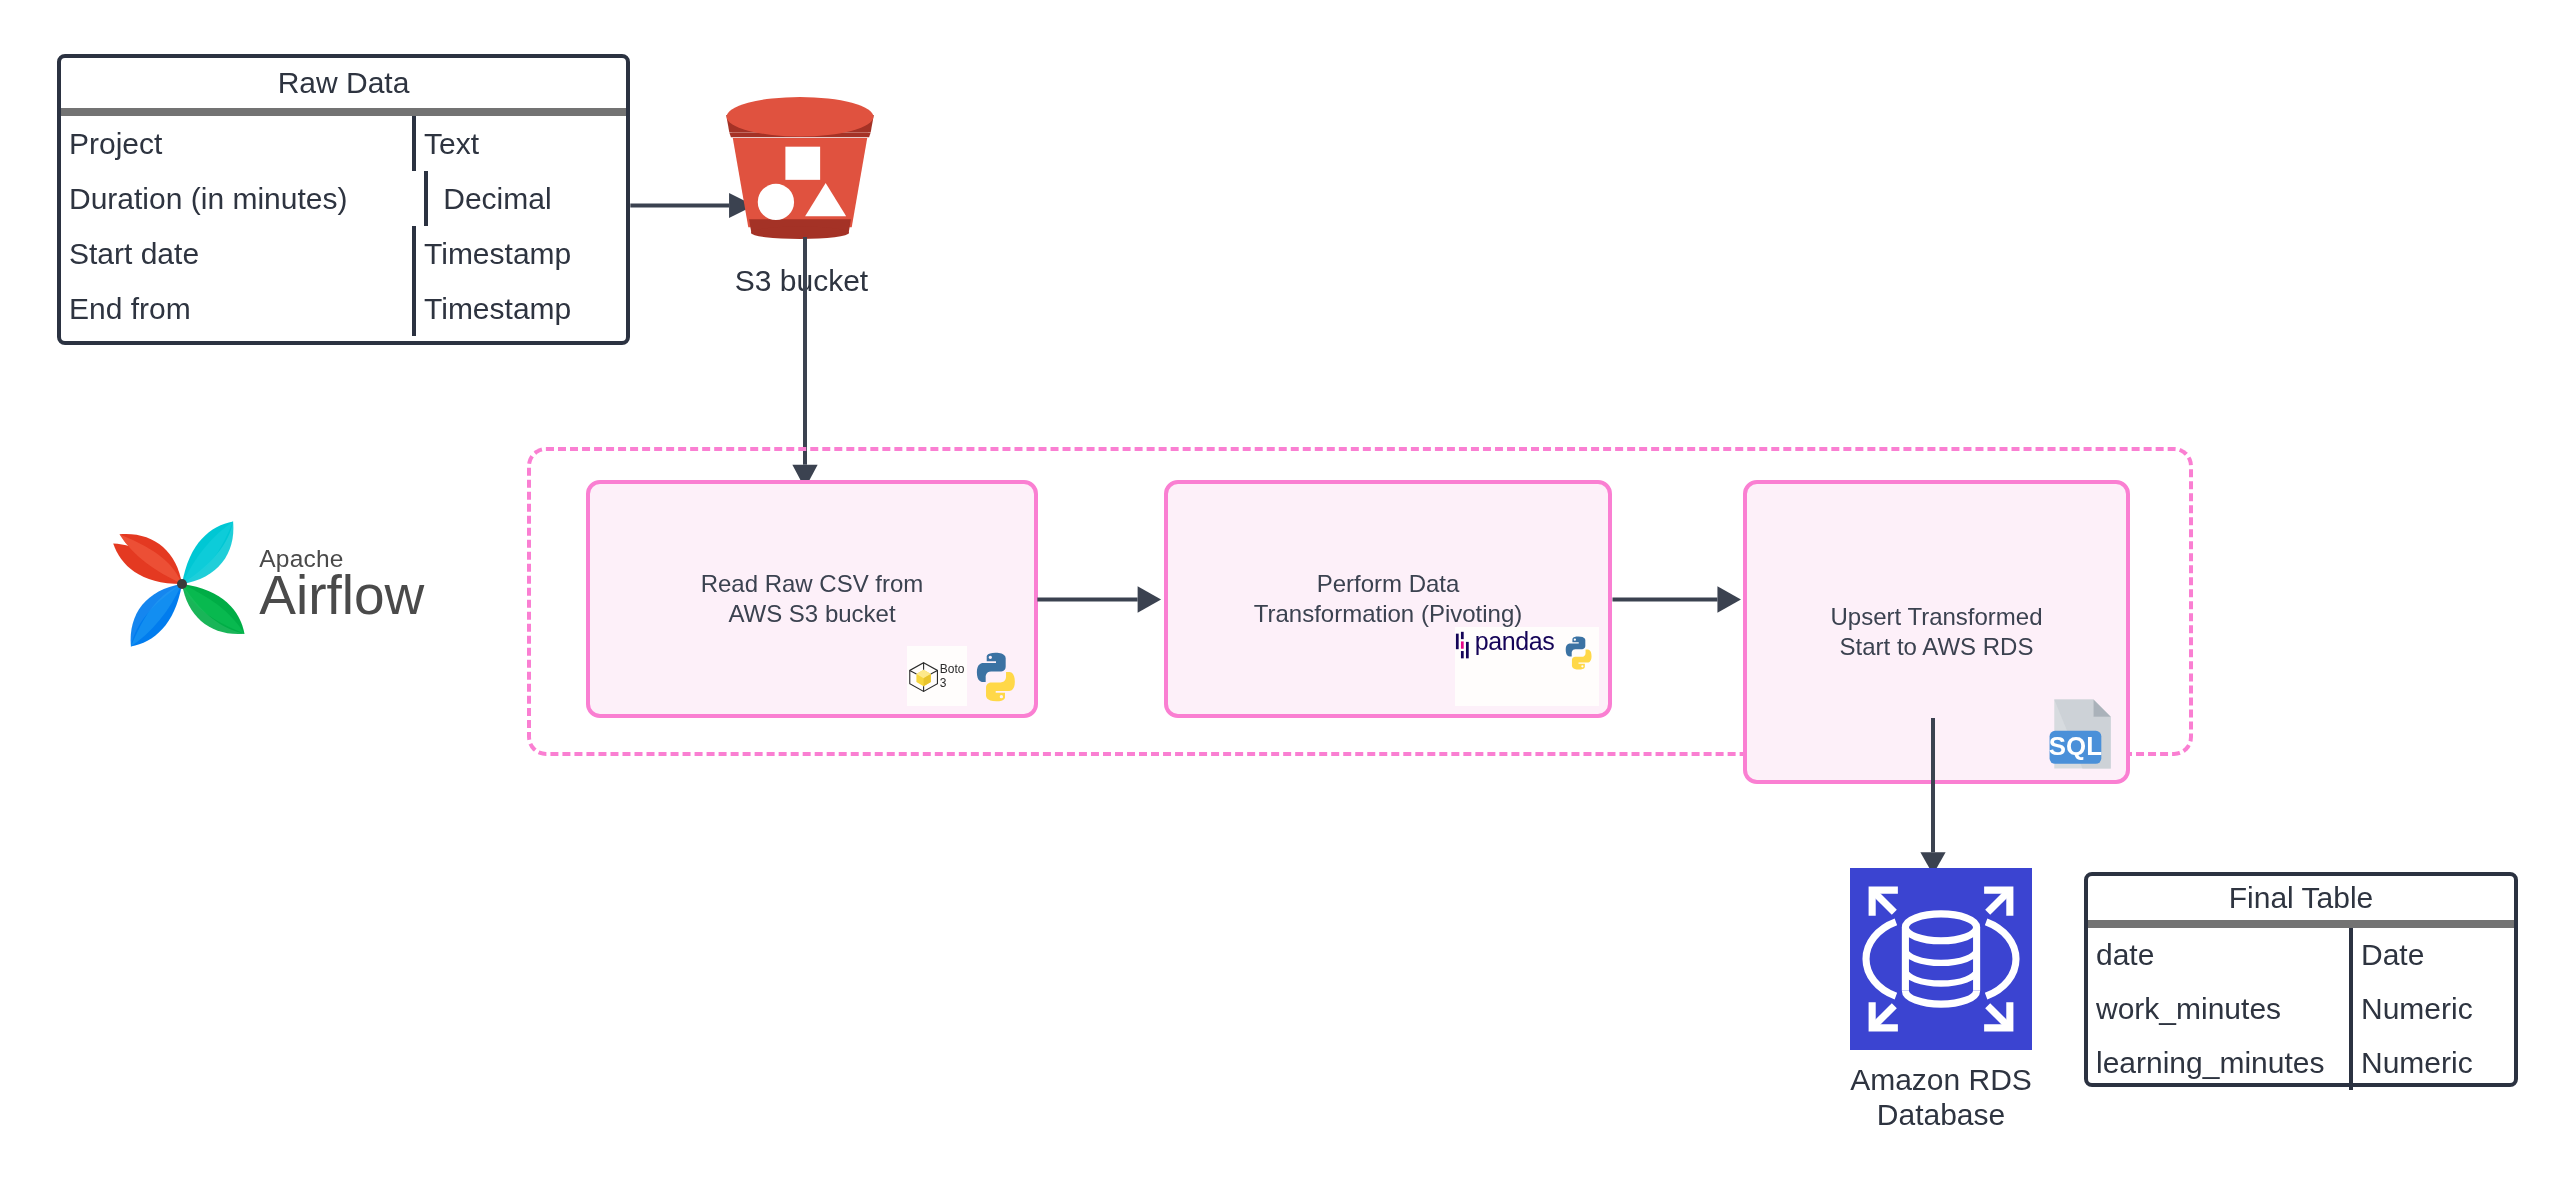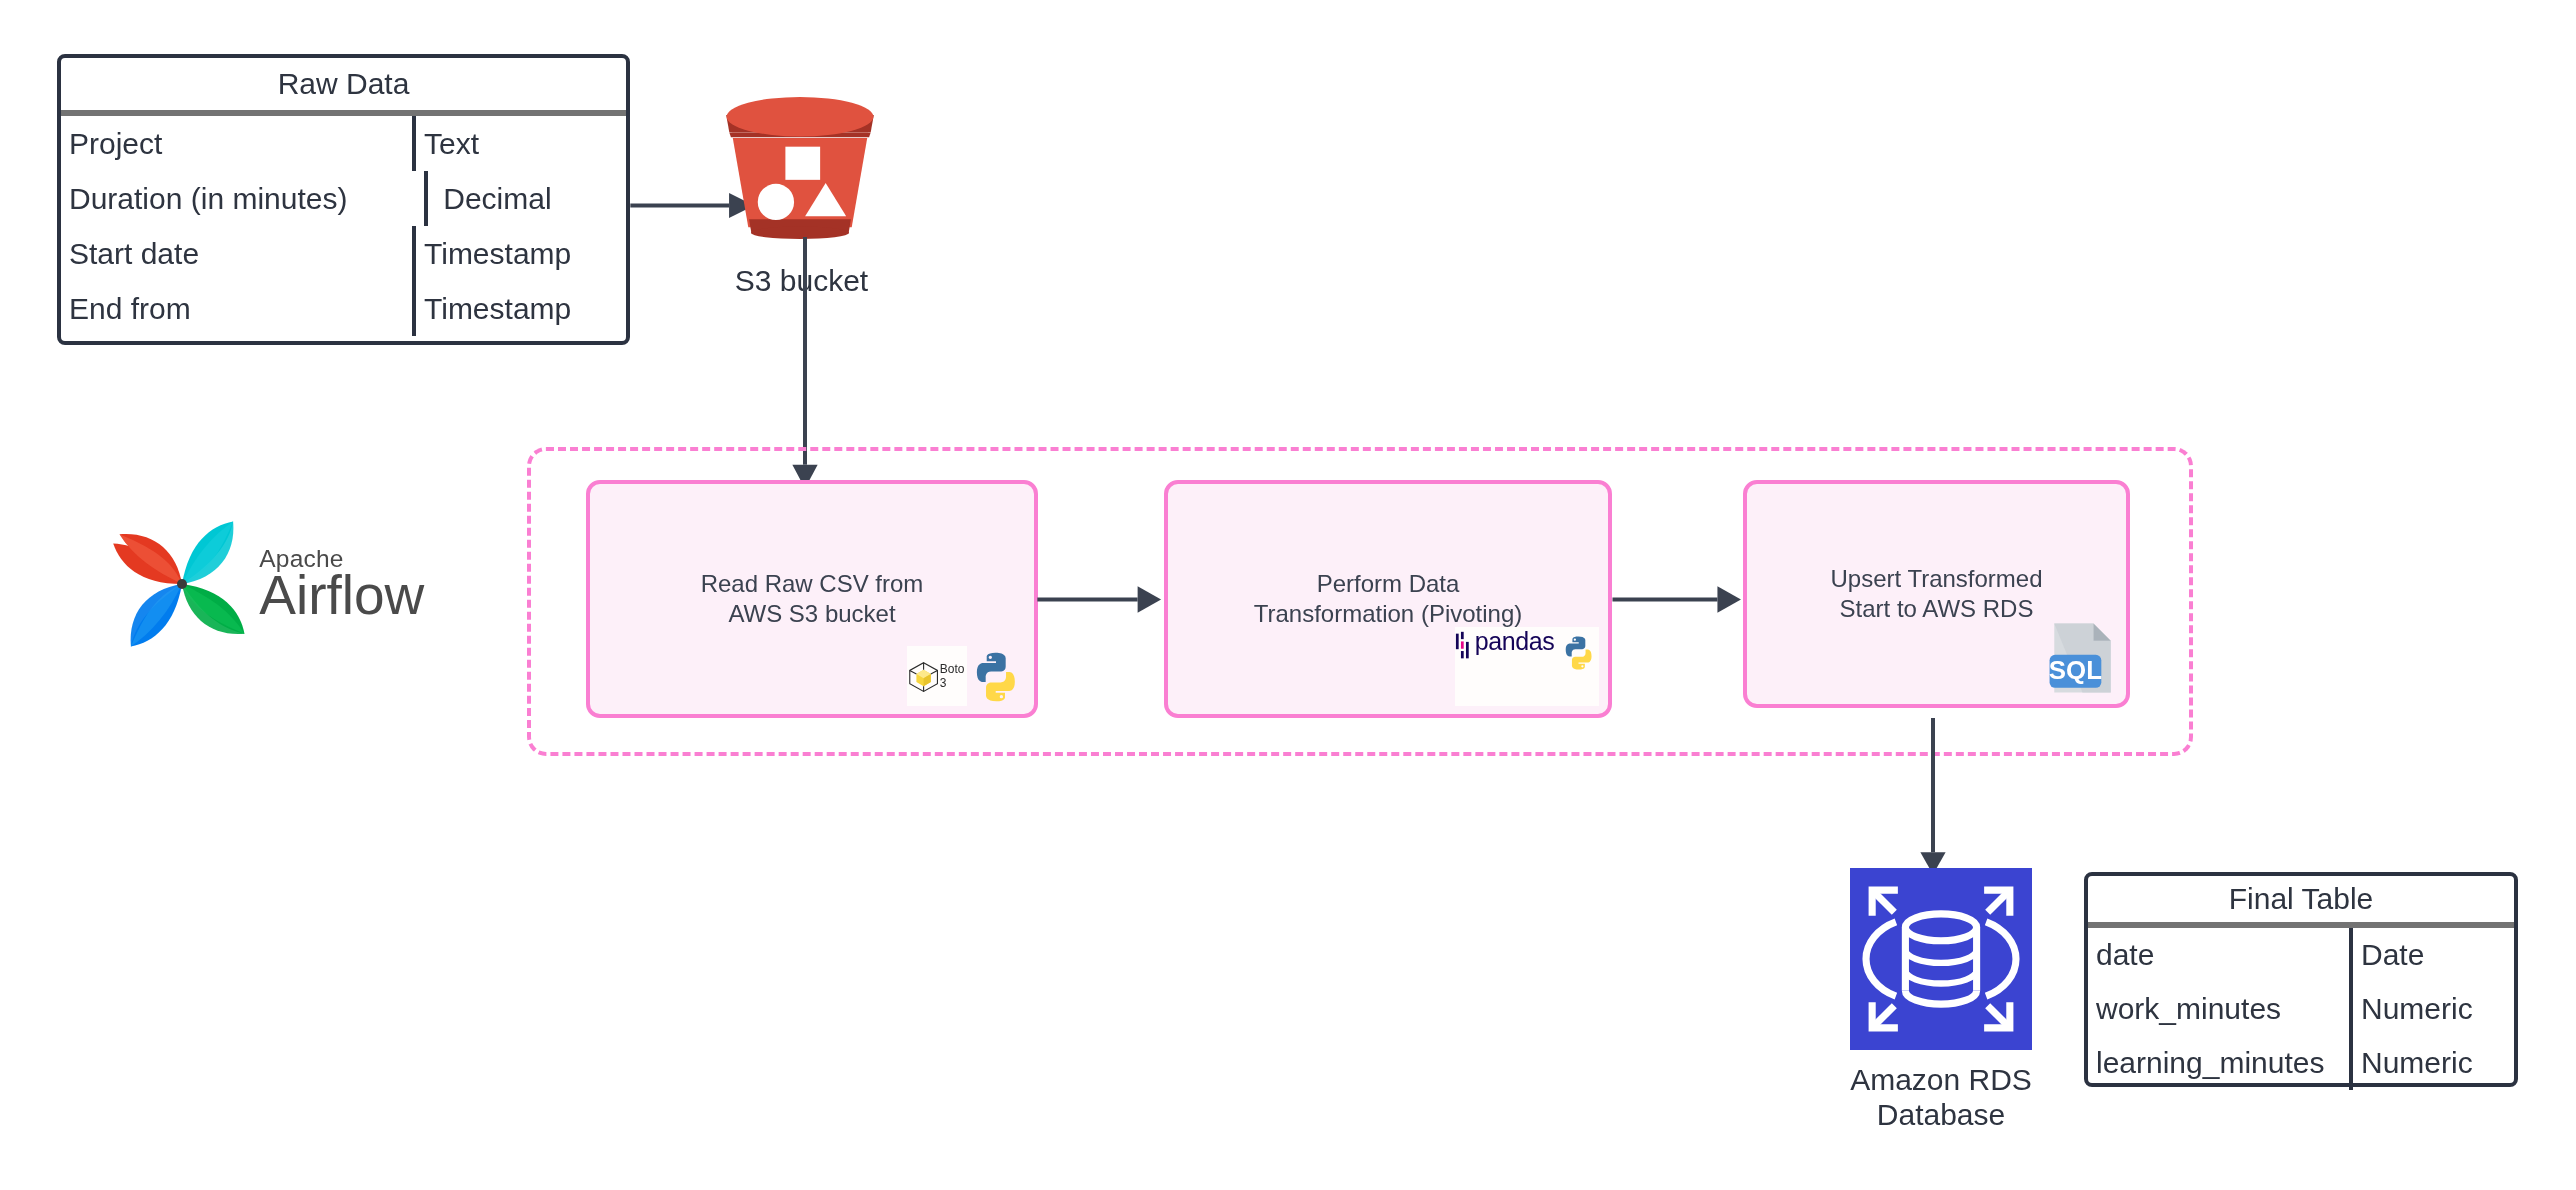--- a/index.html
+++ b/index.html
@@ -25,21 +25,21 @@
     border: 4px solid #2b3241;
     border-radius: 8px;
     background: #ffffff;
   }
   .entity-title {
     box-sizing: border-box;
     width: 100%;
     text-align: center;
     font-size: 30px;
     color: #2e3440;
-    border-bottom: 6px solid #737373;
+    border-bottom: 8px solid #737373;
     display: flex;
     align-items: center;
     justify-content: center;
   }
   .entity-rows {
     display: flex;
     flex-direction: column;
   }
   .entity-row {
     display: flex;
@@ -292,21 +292,21 @@
         </svg>
       </div>
     </div>
   </div>
 
   <svg class="arrow-svg" style="left:1612px; top:576px; width:131px; height:47px;" viewBox="0 0 166 60">
     <line x1="0" y1="30" x2="134" y2="30" stroke="#3b4250" stroke-width="5"></line>
     <polygon points="134,13 164,30 134,47" fill="#3b4250"></polygon>
   </svg>
 
-  <div class="task-box" style="left:1743px; top:480px; width:387px; height:228px;">
+  <div class="task-box" style="left:1743px; top:480px; width:387px; height:304px;">
     <div class="task-label">
       <span>Upsert Transformed</span><br>
       <span>Start to AWS RDS</span>
     </div>
     <div class="task-icons">
       <svg width="69" height="76" viewBox="0 0 88 96">
         <path d="M8,4 L58,4 L80,26 L80,92 L8,92 Z" fill="#d7dbdf"></path>
         <path d="M8,4 L58,4 L58,26 L80,26 L80,92 L44,92 Z" fill="#cdd2d7"></path>
         <path d="M58,4 L80,26 L58,26 Z" fill="#aab2ba"></path>
         <rect x="2" y="44" width="66" height="42" rx="7" fill="#4a90d9"></rect>

